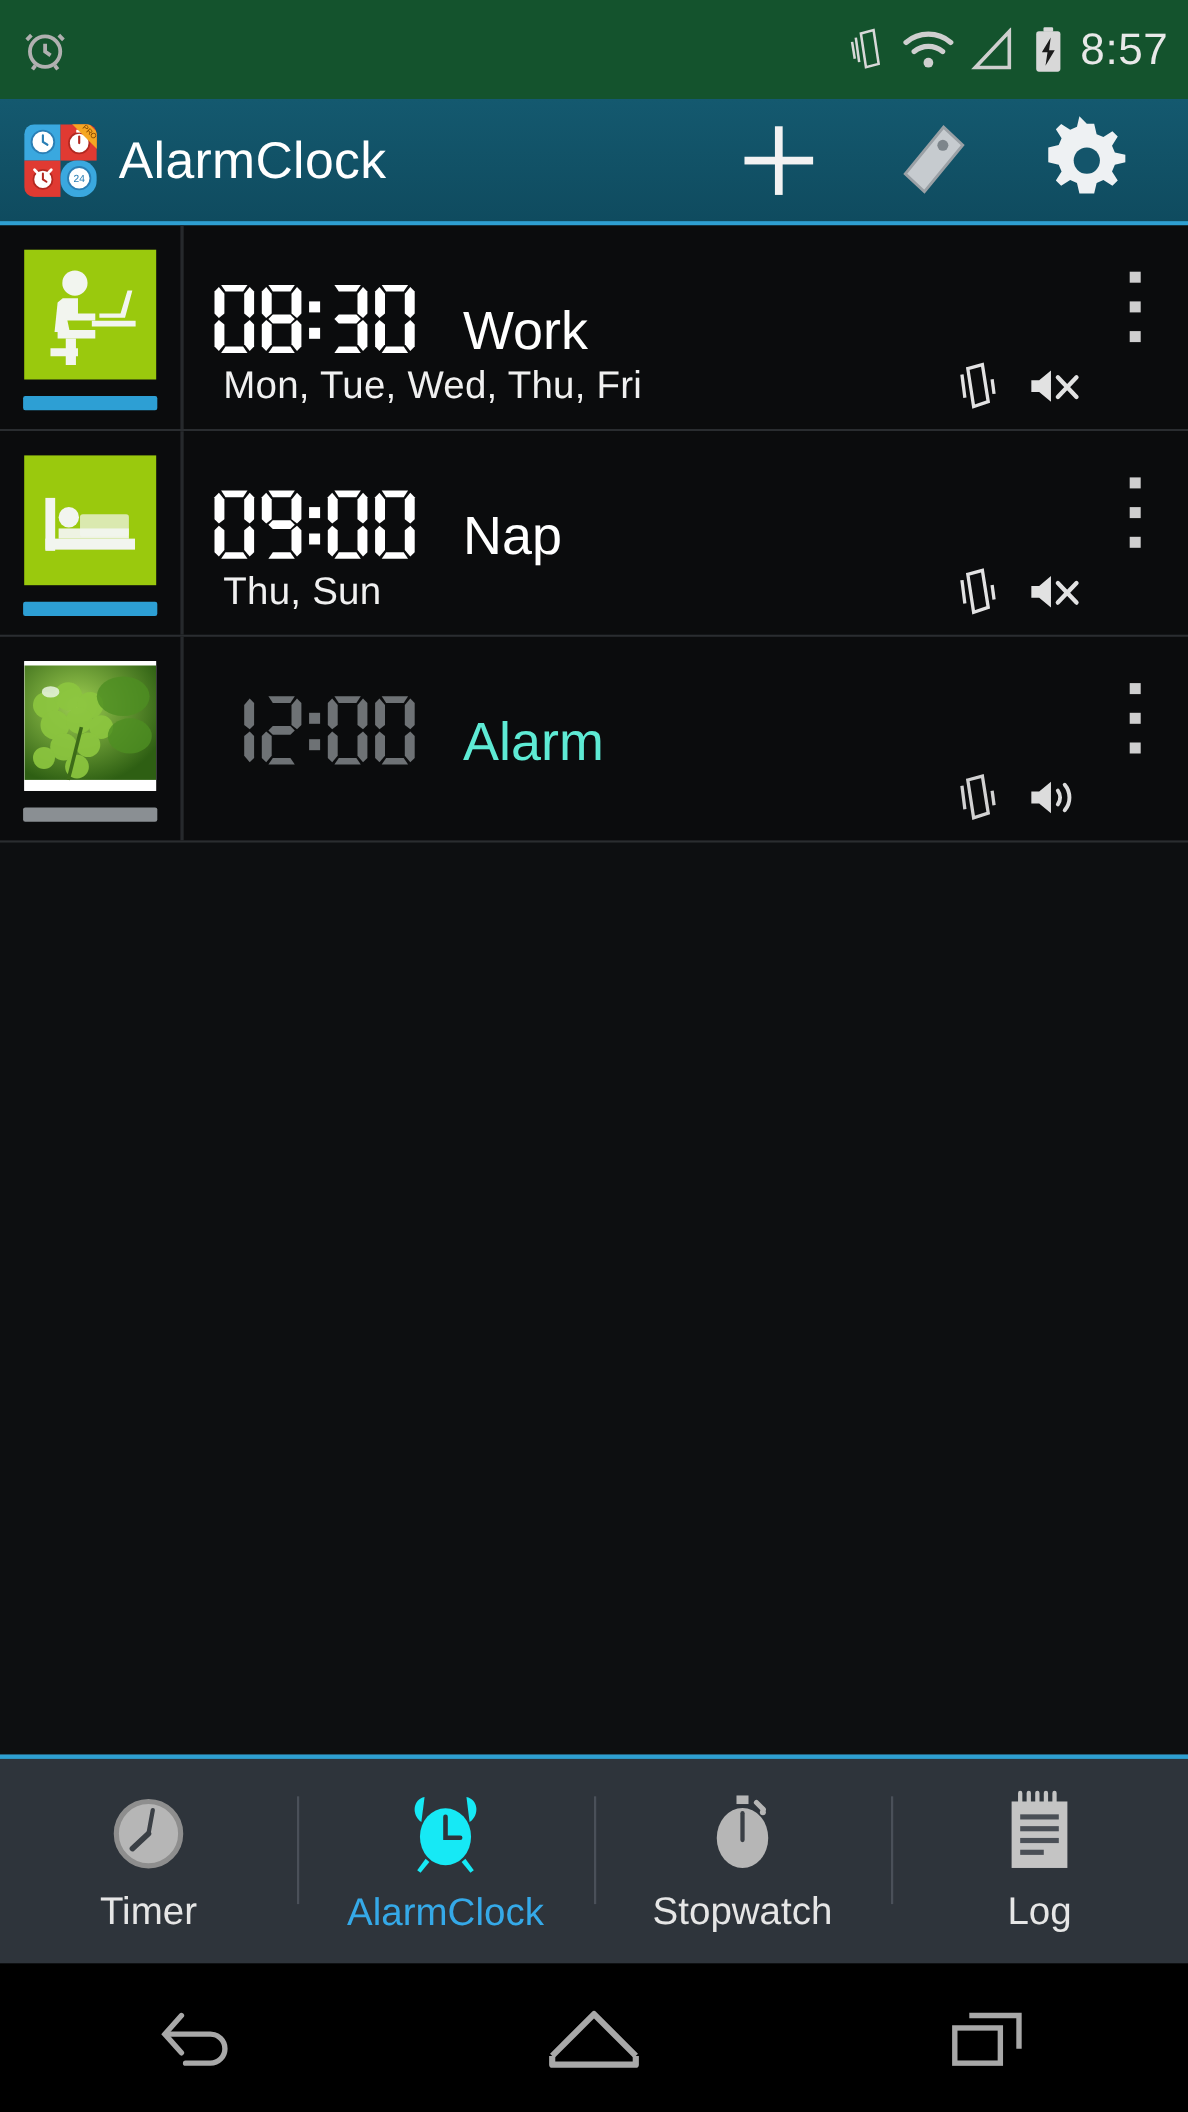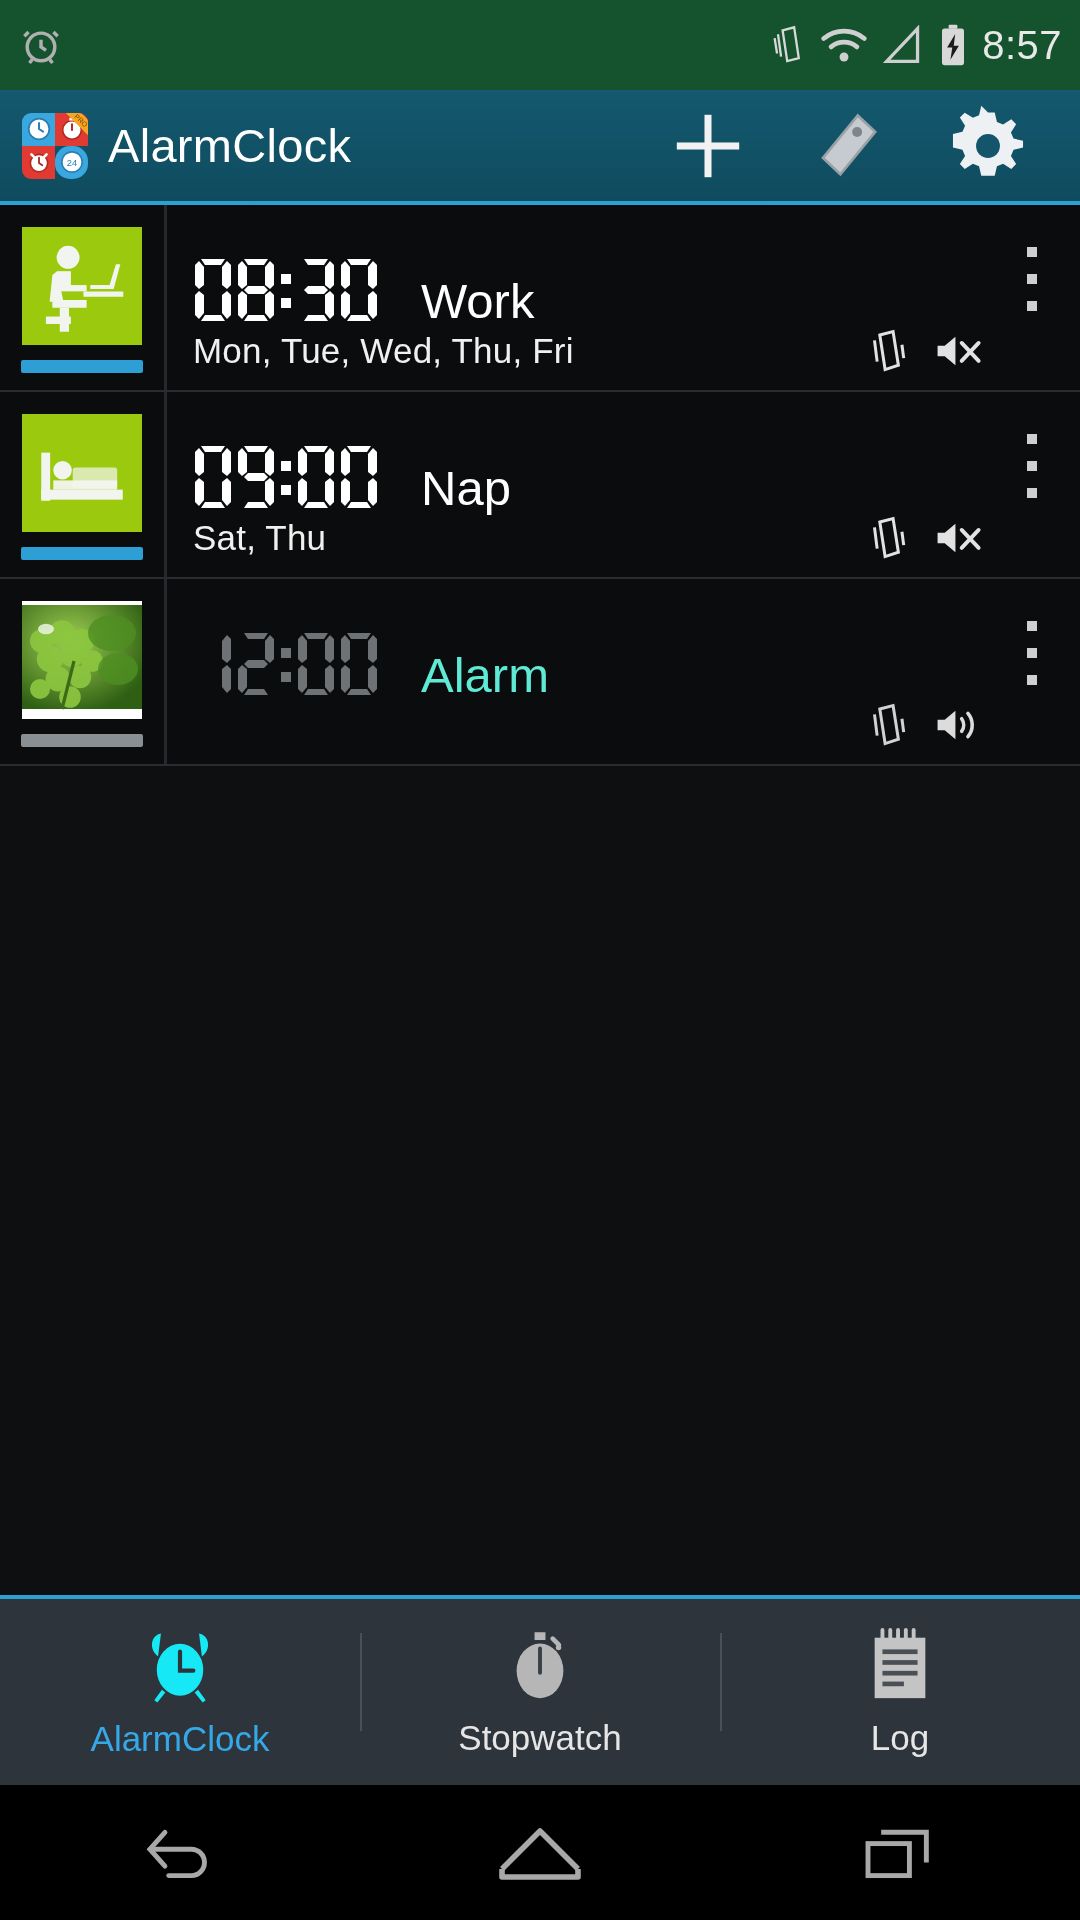--- a/index.html
+++ b/index.html
@@ -70,21 +70,21 @@
   }
   .digit { position:relative; width:40px; height:66px; }
   .colon { position:relative; width:14px; height:66px; }
   .colon i { position:absolute; left:2px; width:10px; height:10px; background:#fff; }
   .colon i.t { top:17px; }
   .colon i.b { top:41px; }
   .alarm-name { font-size:49px; color:#fff; margin-left:42px; line-height:1; font-weight:400;
                 position:relative; top:3px; }
   .row-bottom {
     display:flex; align-items:center; position:absolute;
-    left:26px; right:26px; top:118px; height:55px;
+    left:36px; right:26px; top:118px; height:55px;
   }
   .days { font-size:35px; color:#f0f0f0; letter-spacing:0.2px; }
   .row-icons { margin-left:auto; display:flex; align-items:center; gap:26px; padding-right:70px; }
   .kebab {
     position:absolute; right:26px; top:36px; width:44px; height:76px;
     display:flex; flex-direction:column; align-items:center; justify-content:space-between;
     padding:6px 0;
   }
   .kebab span { width:10px; height:10px; background:#cfcfcf; display:block; }
 
@@ -409,21 +409,21 @@
                   <polygon points="6,62 2,58 2,38 6,34 11,38 11,56"></polygon>
                   <polygon points="34,62 38,58 38,38 34,34 29,38 29,56"></polygon>
                   <polygon points="8,64 32,64 28,58 12,58"></polygon>
                 </g>
               </svg>
             </span>
           </div>
           <div class="alarm-name">Nap</div>
         </div>
         <div class="row-bottom">
-          <div class="days">Sat, Thu</div>
+          <div class="days">Thu, Sun</div>
           <div class="row-icons">
             <span>
               <svg width="44" height="46" viewBox="0 0 24 26">
                 <g stroke="#e2e2e2" stroke-width="1.7" fill="none">
                   <path d="M8.5 4 L16 2 L19 21 L11.5 23.5 Z"></path>
                   <path d="M5.5 7 L7 19"></path>
                     <path d="M21 9.5 L22 17"></path>
                 </g>
               </svg>
             </span>
@@ -556,20 +556,30 @@
         <div class="kebab">
           <span></span>
             <span></span>
             <span></span>
         </div>
       </div>
     </div>
   </div>
 
   <div class="tabbar">
+    <div class="tab">
+      <span>
+        <svg width="78" height="78" viewBox="0 0 40 40">
+          <circle cx="20" cy="21" r="15" fill="#b6b6b6" stroke="#8e8e8e" stroke-width="2.4"></circle>
+          <path d="M20 21 L12.5 28" stroke="#3a3f45" stroke-width="2.6" stroke-linecap="round"></path>
+          <path d="M20 21 L22 10" stroke="#3a3f45" stroke-width="2" stroke-linecap="round"></path>
+        </svg>
+      </span>
+      <span class="tab-label">Timer</span>
+    </div>
 
     <div class="tab active">
       <span>
         <svg width="80" height="80" viewBox="0 0 42 42">
           <g fill="#16e9f5">
             <ellipse cx="21" cy="23.5" rx="12.2" ry="13.6"></ellipse>
             <path d="M11 4.5 C5.5 5.5, 4.5 13, 9.5 16.5 Z"></path>
             <path d="M31 4.5 C36.5 5.5, 37.5 13, 32.5 16.5 Z"></path>
             <path d="M11.5 34 L7.5 39.5 l1.6 1.2 l4.2-5.2 z"></path>
             <path d="M30.5 34 L34.5 39.5 l-1.6 1.2 l-4.2-5.2 z"></path>

